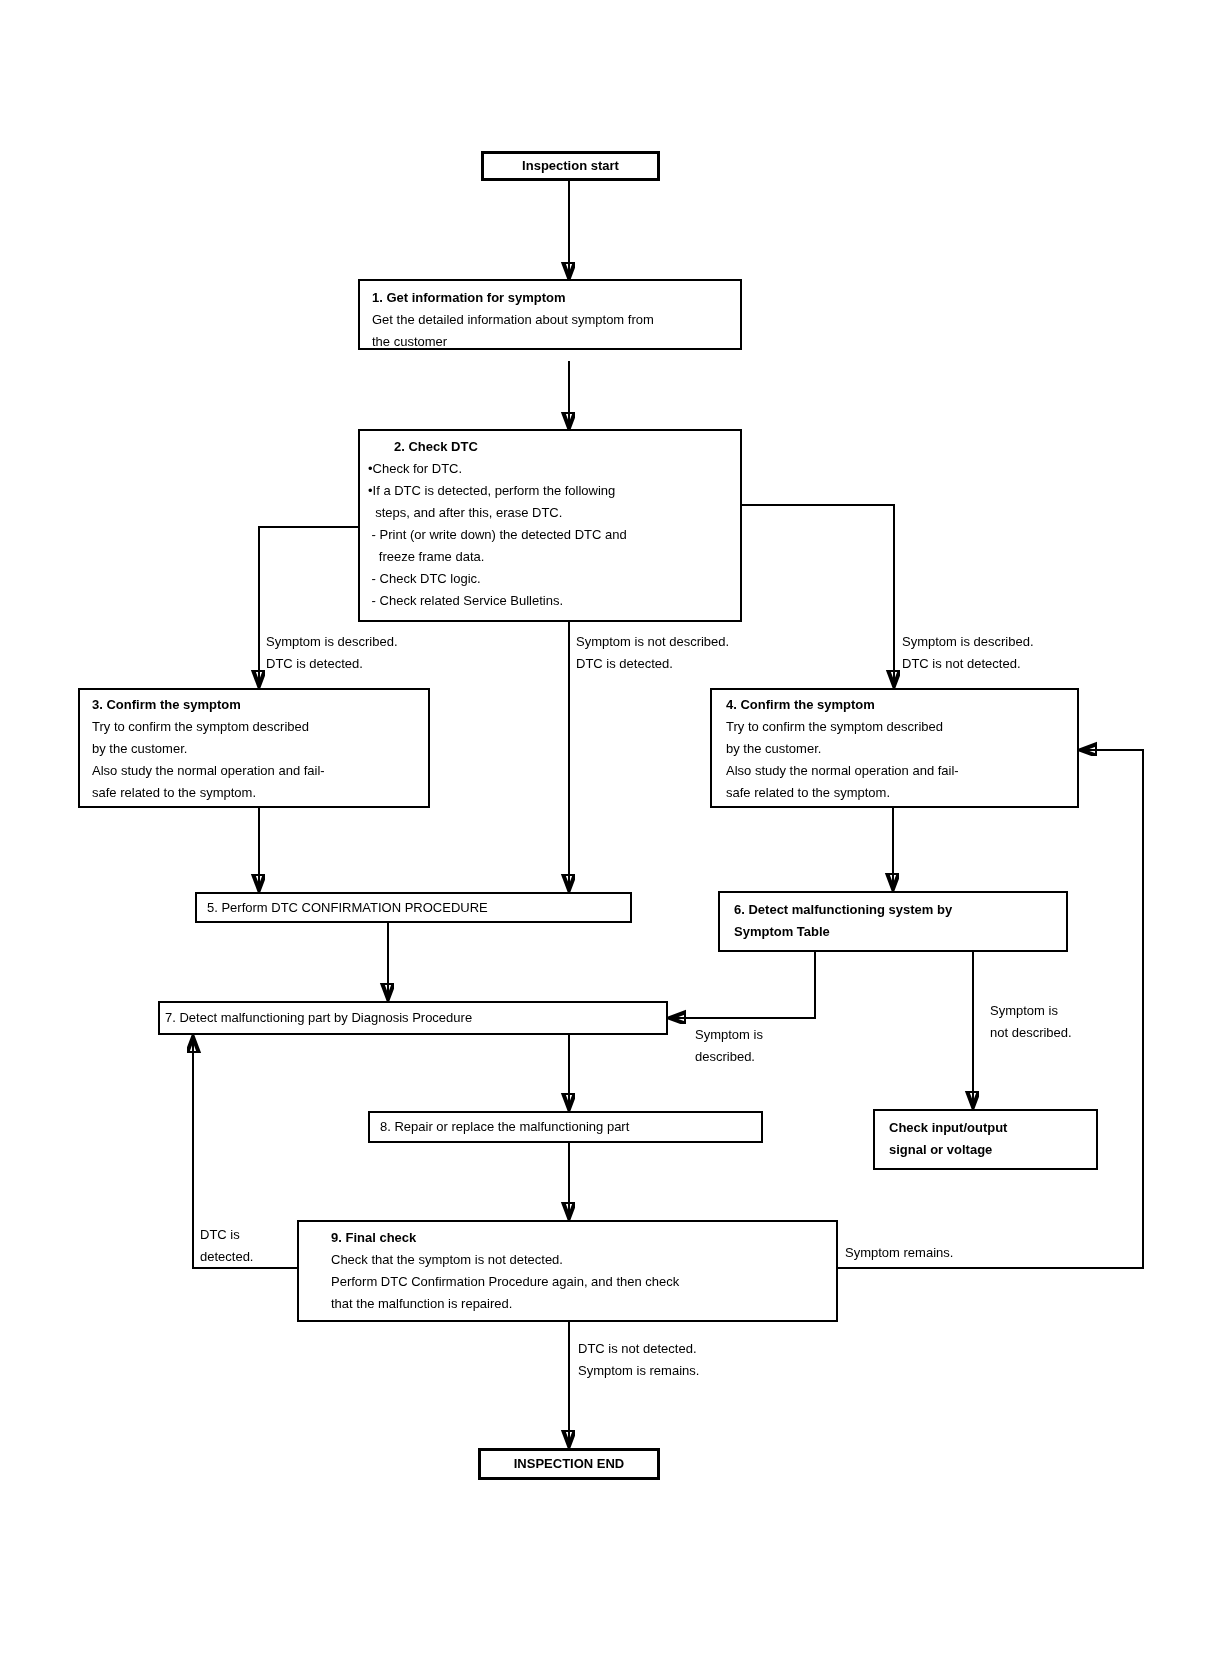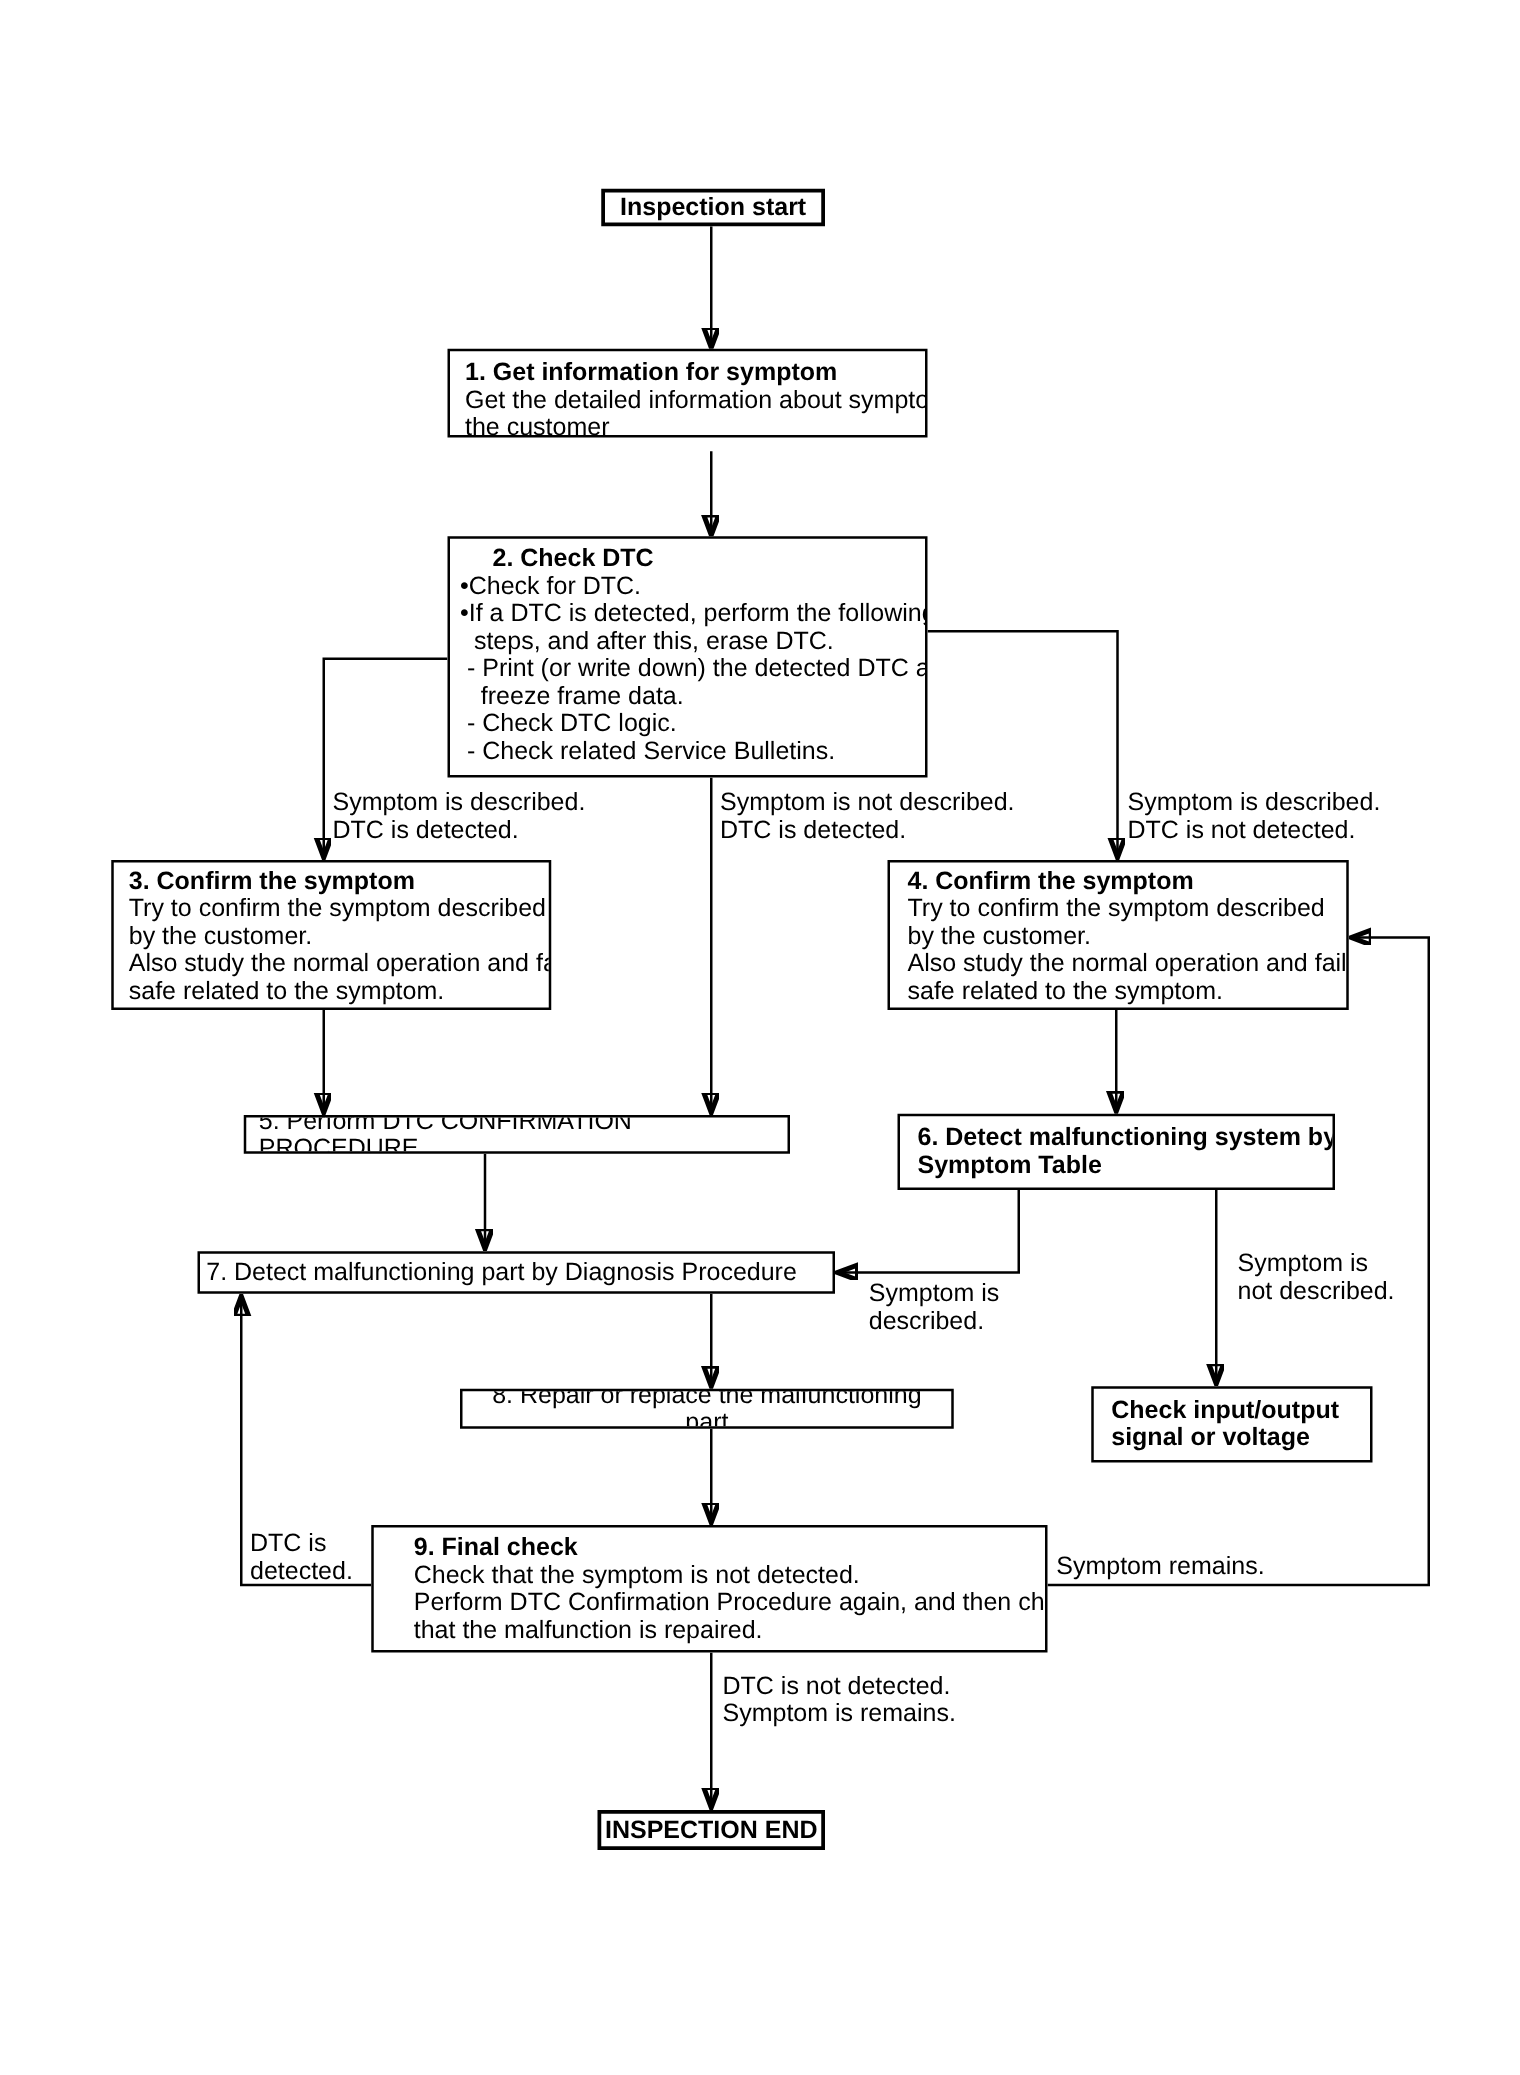--- a/index.html
+++ b/index.html
@@ -1,18 +1,18 @@
 <!DOCTYPE html>
 <html><head>
 <meta charset="utf-8">
 <style>
   * { margin:0; padding:0; box-sizing:border-box; }
   html,body { background:#ffffff; }
   body { font-family:"Liberation Sans", sans-serif; color:#000; }
-  .canvas { position:relative; width:1216px; height:1660px; background:#fff; font-size:20px; line-height:22px; }
+  .canvas { position:relative; width:1216px; height:1660px; background:#fff; font-size:13px; line-height:22px; }
   svg.wires { position:absolute; left:0; top:0; width:1216px; height:1660px; }
   svg.wires path { stroke:#000; stroke-width:2; fill:none; }
   .node { position:absolute; border:2px solid #000; background:#fff; overflow:hidden; }
   .node .title { font-weight:bold; white-space:pre; }
   .node .body { white-space:pre; }
   .terminal { border-width:3px; font-weight:bold; display:flex; align-items:center; justify-content:center; }
   .vcenter { display:flex; align-items:center; }
   .bold { font-weight:normal; }
   .lbl { position:absolute; white-space:pre; }
 </style>
@@ -65,21 +65,21 @@
  - Check related Service Bulletins.</div>
   </div>
 
   <div class="lbl" style="left:266px; top:631px;">Symptom is described.
 DTC is detected.</div>
   <div class="lbl" style="left:576px; top:631px;">Symptom is not described.
 DTC is detected.</div>
   <div class="lbl" style="left:902px; top:631px;">Symptom is described.
 DTC is not detected.</div>
 
-  <div class="node" style="left:78px; top:688px; width:352px; height:120px; padding:4px 12px;margin-left:11px;">
+  <div class="node" style="left:78px; top:688px; width:352px; height:120px; padding:4px 12px;">
     <div class="title">3. Confirm the symptom</div>
     <div class="body">Try to confirm the symptom described
 by the customer.
 Also study the normal operation and fail-
 safe related to the symptom.</div>
   </div>
 
   <div class="node" style="left:710px; top:688px; width:369px; height:120px; padding:4px 14px;">
     <div class="title">4. Confirm the symptom</div>
     <div class="body">Try to confirm the symptom described

